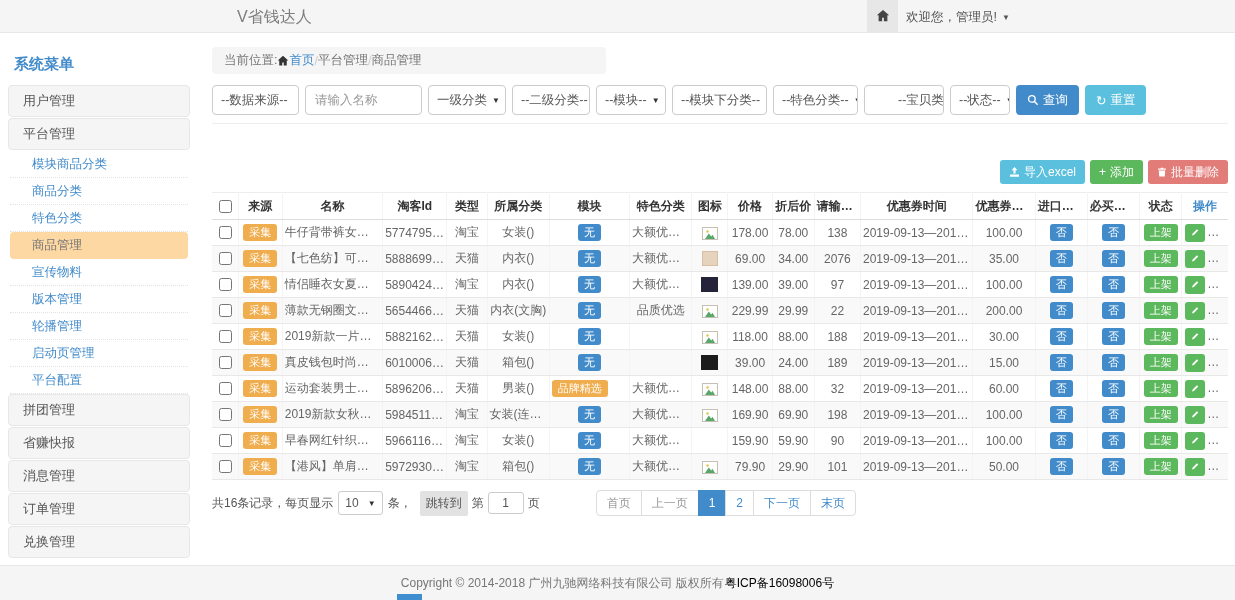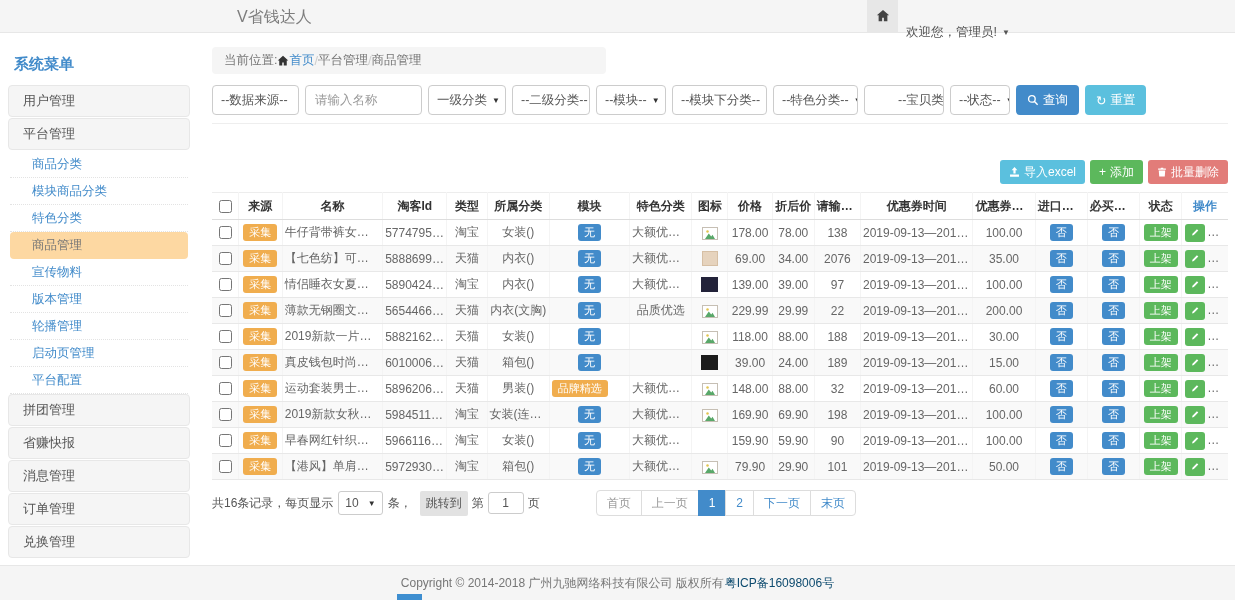--- a/index.html
+++ b/index.html
@@ -6,21 +6,21 @@
   html,body { margin:0; padding:0; }
   body {
     width:1235px; height:600px; position:relative; overflow:hidden;
     background:#fff; color:#555;
     font-family:"Liberation Sans","DejaVu Sans",sans-serif; font-size:13px;
   }
   
   .topbar { position:absolute; top:0; left:0; right:0; height:33px; background:#f5f5f5; border-bottom:1px solid #e7e7e7; }
   .app-title { position:absolute; left:237px; top:7px; font-size:16px; color:#7d7d7d; }
   .home-box { position:absolute; left:867px; top:0; width:31px; height:32px; background:#e7e7e7; display:flex; align-items:center; justify-content:center; cursor:pointer; }
-  .welcome { position:absolute; left:906px; top:24px; font-size:12.5px; color:#555; cursor:pointer; display:flex; align-items:center; gap:5px; }
+  .welcome { position:absolute; left:906px; top:9px; font-size:12.5px; color:#555; cursor:pointer; display:flex; align-items:center; gap:5px; }
   .caret { font-size:8px; color:#555; }
   
   .sidebar { position:absolute; left:8px; top:47px; width:182px; height:520px; overflow:hidden; }
   .menu-title { color:#428bca; font-size:15px; font-weight:bold; padding:8px 6px 11px; }
   .side-top { height:32px; background:#f5f5f5; border:1px solid #e7e7e7; border-radius:4px; display:flex; align-items:center; padding-left:14px; font-size:13px; color:#555; margin-bottom:1px; cursor:pointer; }
   .submenu { background:#fff; padding:0 2px; }
   .side-sub { height:27px; display:flex; align-items:center; padding-left:22px; color:#428bca; font-size:12.5px; border-bottom:1px dotted #e3e3e3; cursor:pointer; white-space:nowrap; overflow:hidden; }
   .side-sub.active { background:#fdd8a2; border-radius:4px; color:#777; border-bottom-color:transparent; }
   .sidebar-overflow-box { position:absolute; left:8px; top:568px; width:245px; height:22px; background:#fafafa; border:1px solid #e4e4e4; border-radius:4px; }
   
@@ -73,21 +73,21 @@
   .jump-btn { background:#e2e2e2; border-radius:2px; padding:4px 6px; margin:0 4px 0 8px; color:#555; cursor:pointer; }
   .jump-input { width:36px; height:22px; border:1px solid #ccc; border-radius:3px; text-align:center; font-size:12px; color:#555; margin:0 4px; outline:none; }
   .pager { display:flex; margin-left:auto; margin-right:372px; }
   .page-btn { padding:0 10px; height:26px; display:inline-flex; align-items:center; justify-content:center; background:#fff; border:1px solid #ddd; color:#428bca; font-size:12px; cursor:pointer; margin-left:-1px; }
   .page-btn:first-child { border-radius:4px 0 0 4px; margin-left:0; }
   .page-btn:last-child { border-radius:0 4px 4px 0; }
   .page-btn.disabled { color:#999; cursor:default; }
   .page-btn.active { background:#428bca; border-color:#428bca; color:#fff; }
   
   .footer { position:absolute; left:0; right:0; bottom:0; height:35px; background:#f5f5f5; border-top:1px solid #e7e7e7; display:flex; align-items:center; justify-content:center; font-size:12px; color:#777; }
-  .icp { color:#0c4a6e; cursor:pointer; margin-left:1px; }
+  .icp { color:#000000; cursor:pointer; margin-left:1px; }
   .blue-artifact { position:absolute; left:397px; bottom:0; width:25px; height:6px; background:#3e8ed0; }
 </style>
 </head>
 <body>
 
 <div class="topbar">
   <div class="app-title">V省钱达人</div>
   <div class="home-box">
     <svg class="house house-top" viewBox="0 0 16 16">
         <path d="M8 1L1 7.2h2V14h4v-4h2v4h4V7.2h2L8 1z"></path>
@@ -102,24 +102,24 @@
 <div class="sidebar">
   <div class="menu-title">系统菜单</div>
   <div class="side-top">
     <span>用户管理</span>
   </div>
   <div class="side-top">
     <span>平台管理</span>
   </div>
   <div class="submenu" id="platform-submenu">
       <div class="side-sub">
+        <span>模块商品分类</span>
+      </div>
+      <div class="side-sub">
         <span>商品分类</span>
-      </div>
-      <div class="side-sub">
-        <span>模块商品分类</span>
       </div>
       <div class="side-sub">
         <span>特色分类</span>
       </div>
       <div class="side-sub active">
         <span>商品管理</span>
       </div>
       <div class="side-sub">
         <span>宣传物料</span>
       </div>

